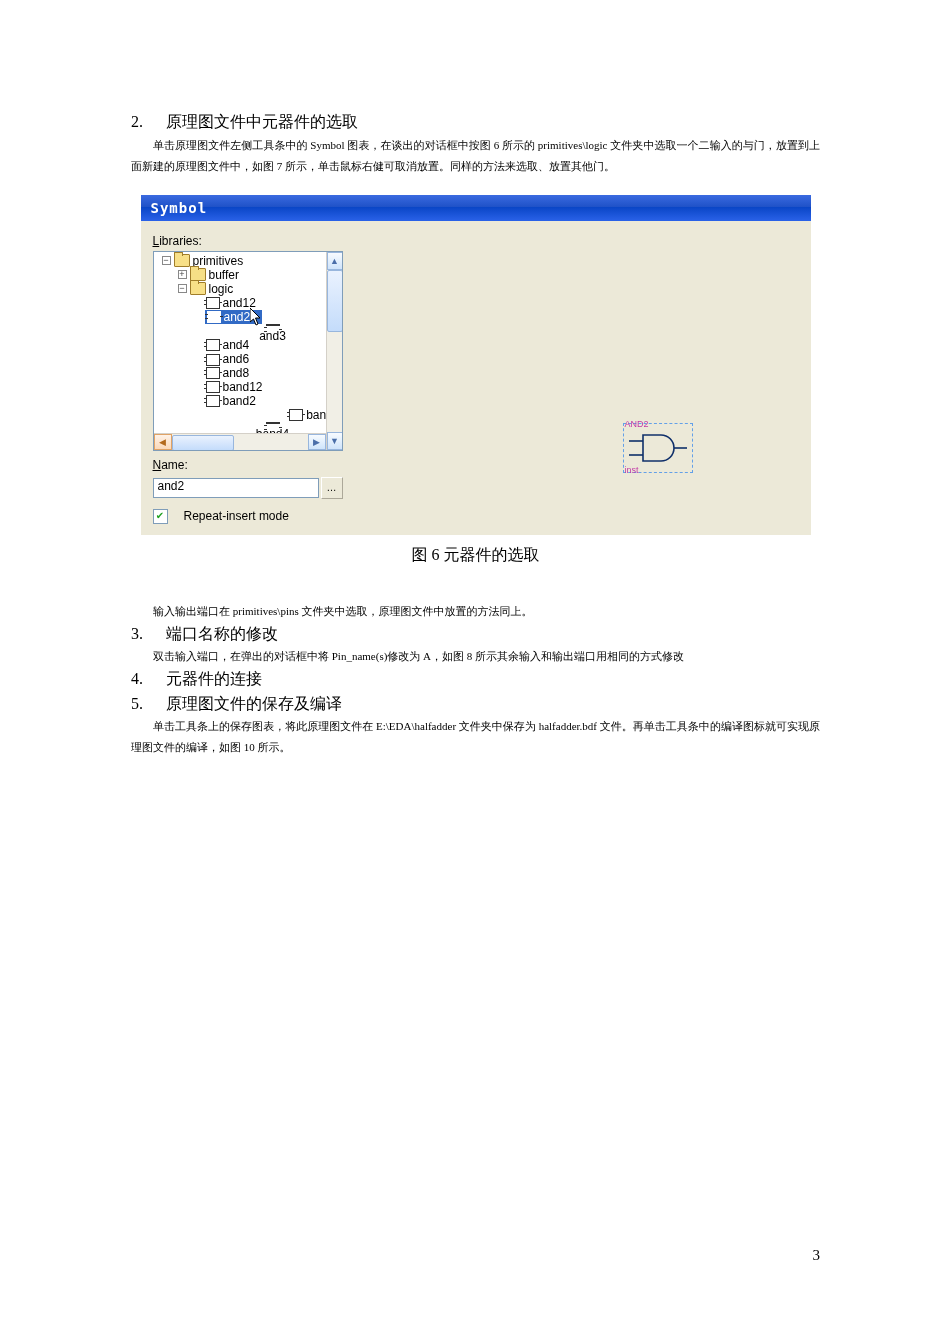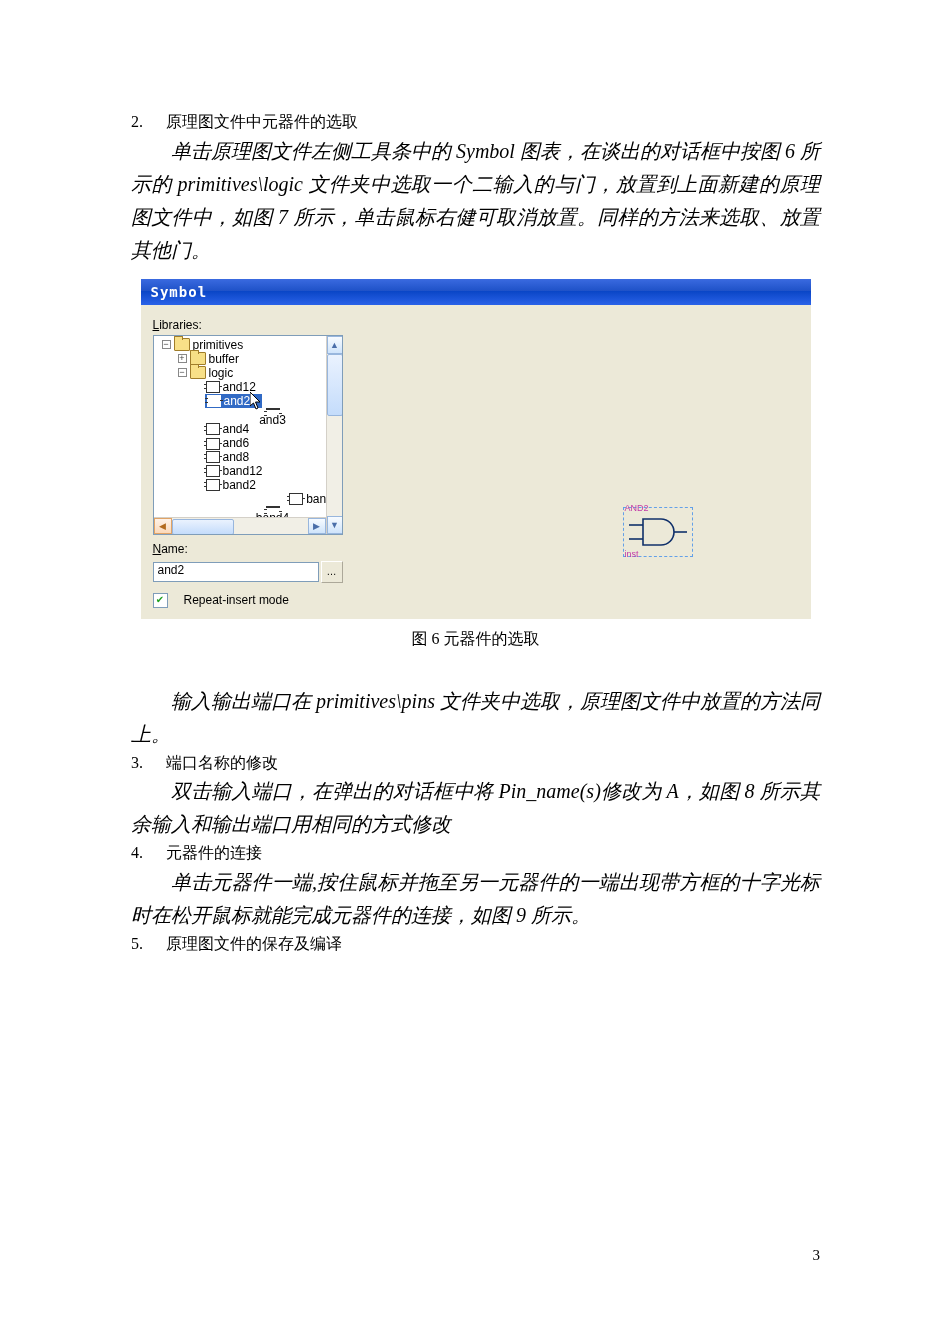--- a/index.html
+++ b/index.html
@@ -33,38 +33,37 @@
     letter-spacing: 0;
   }
   .ol-item .num {
     width: 35px;
     font-family: "Times New Roman", serif;
   }
   .ol-item .title {
     flex: 1;
   }
   .para {
-    font-size: 20px;
-    line-height: 33px;
+    font-size: 11px;
+    line-height: 21px;
     text-align: justify;
     text-justify: inter-ideograph;
     letter-spacing: 0;
-    font-style: italic;
   }
   .indent { text-indent: 2em; }
   .caption {
     text-align: center;
     font-size: 16px;
     line-height: 24px;
     margin-top: 8px;
   }
 
   
   .figure {
-    margin: 12px auto 0 auto;
+    margin: 18px auto 0 auto;
     width: 670px;
   }
   .shot {
     width: 670px;
     height: 340px;
     border: 0;
     font-family: Tahoma, Verdana, Arial, sans-serif;
     font-size: 12px;
     color: #000;
     position: relative;
@@ -352,23 +351,23 @@
   <div class="ol-item">
     <span class="num">3.</span>
     <span class="title">端口名称的修改</span>
   </div>
   <div class="para indent">双击输入端口，在弹出的对话框中将 Pin_name(s)修改为 A，如图 8 所示其余输入和输出端口用相同的方式修改</div>
 
   <div class="ol-item">
     <span class="num">4.</span>
     <span class="title">元器件的连接</span>
   </div>
-  <div class="para indent">单击元器件一端,按住鼠标并拖至另一元器件的一端出现带方框的十字光标时在松开鼠标就能完成元器件的连接，如图 9 所示。</div>
 
   <div class="ol-item">
     <span class="num">5.</span>
     <span class="title">原理图文件的保存及编译</span>
   </div>
+  <div class="para indent">单击工具条上的保存图表，将此原理图文件在 E:\EDA\halfadder 文件夹中保存为 halfadder.bdf 文件。再单击工具条中的编译图标就可实现原理图文件的编译，如图 10 所示。</div>
 
   <div style="height:60px;"></div>
 
   <div class="page-number">3</div>
 </div>
 
 </body></html>

